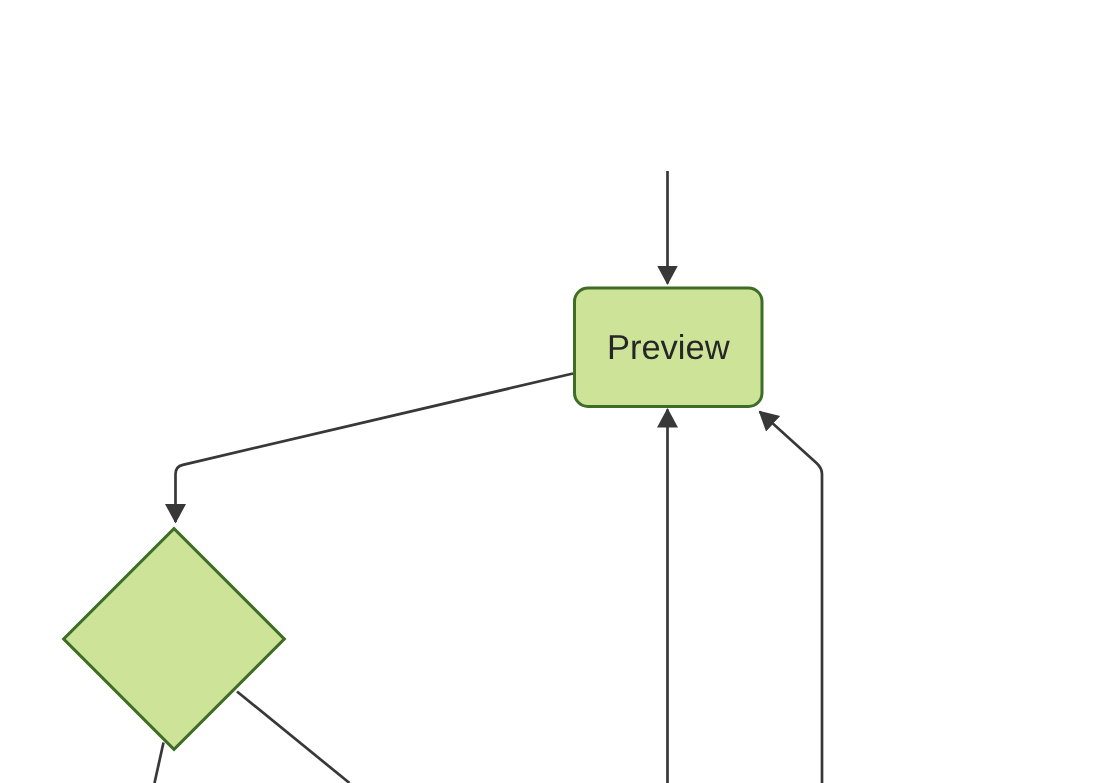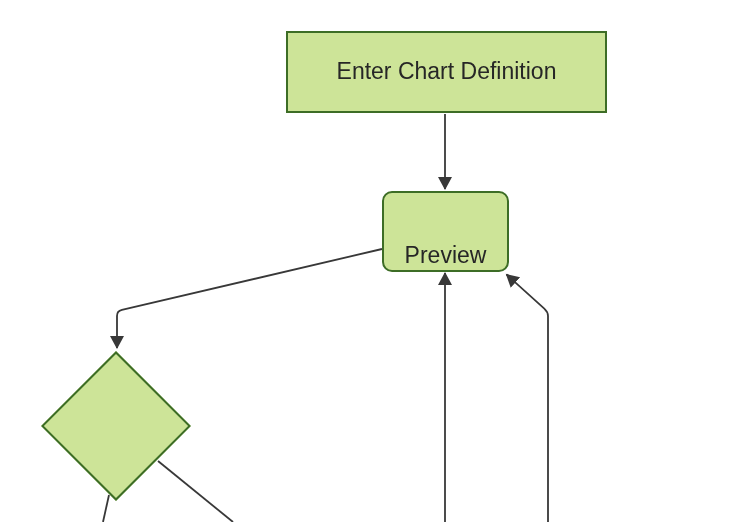--- a/index.html
+++ b/index.html
@@ -55,21 +55,20 @@
     top: 31px;
     width: 321px;
     height: 82px;
   }
   .node-rounded {
     left: 382px;
     top: 191px;
     width: 127px;
     height: 81px;
     border-radius: 10px;
-    align-items: flex-end;
   }
   .node-diamond-shape {
     position: absolute;
     box-sizing: border-box;
     left: 63px;
     top: 373px;
     width: 106px;
     height: 106px;
     background: var(--node-fill);
     border: 2px solid var(--node-border);
@@ -103,23 +102,20 @@
 
     <path class="edge" d="M445,522 L445,273" marker-end="url(#arrowhead)"></path>
 
     <path class="edge" d="M548,522 L548,316 Q548,312 544.3,308.6 L506.5,274.5" marker-end="url(#arrowhead)"></path>
 
     <path class="edge" d="M109,495 L103,522"></path>
 
     <path class="edge" d="M158,461 L233,522"></path>
   </svg>
 
-  <div class="node node-rect">
-    <span>Enter Chart Definition</span>
-  </div>
 
   <div class="node node-rounded">
     <span>Preview</span>
   </div>
 
   <div class="node-diamond-shape"></div>
 
 </div>
 
 </body></html>

